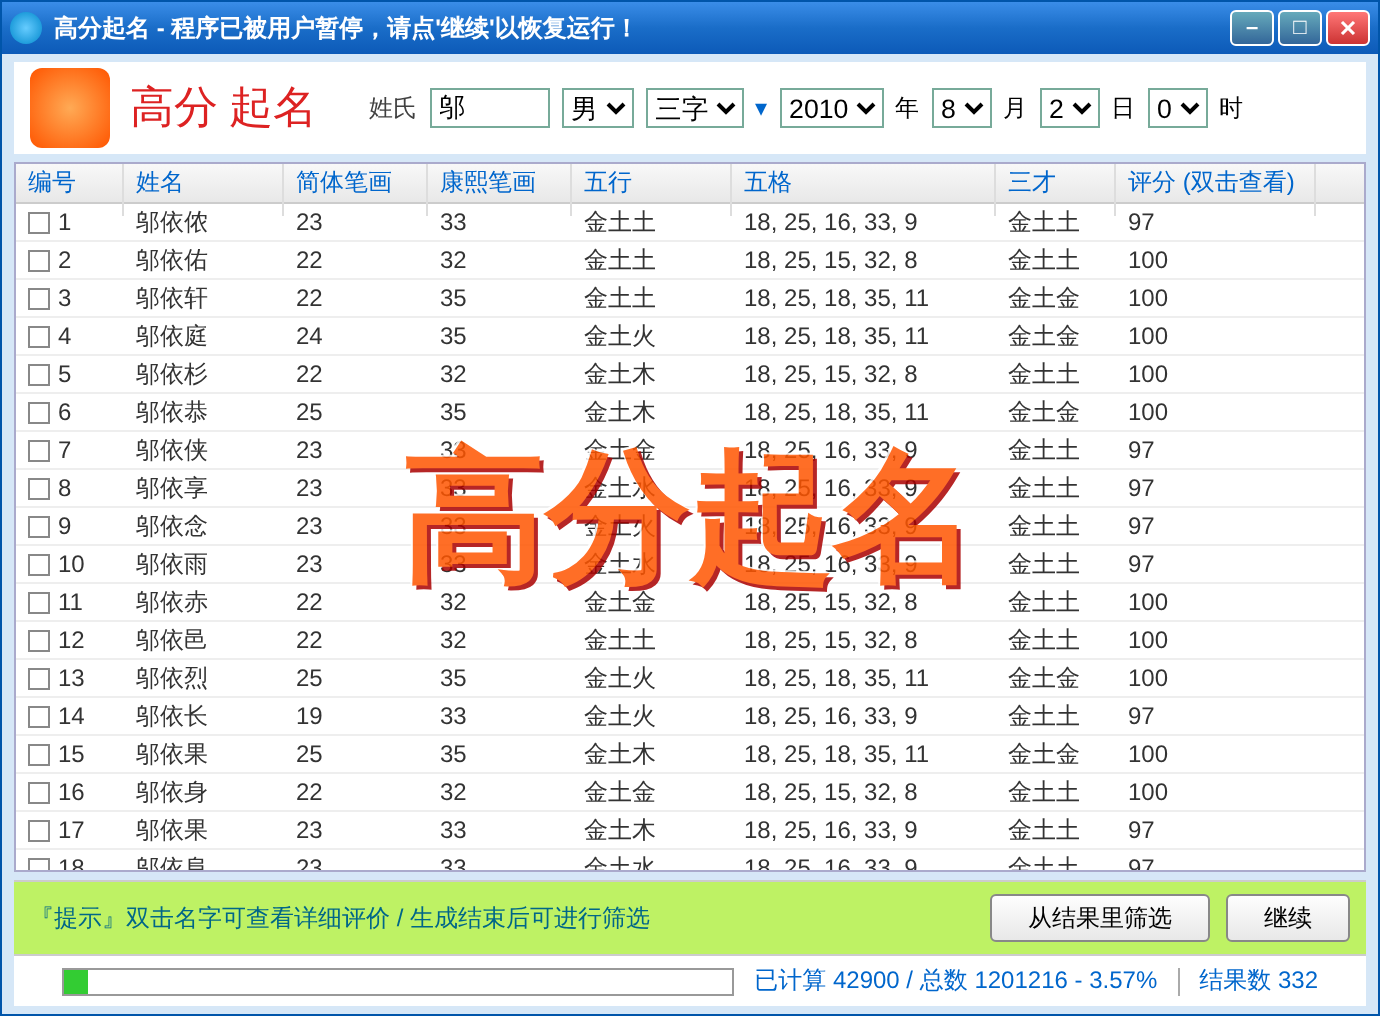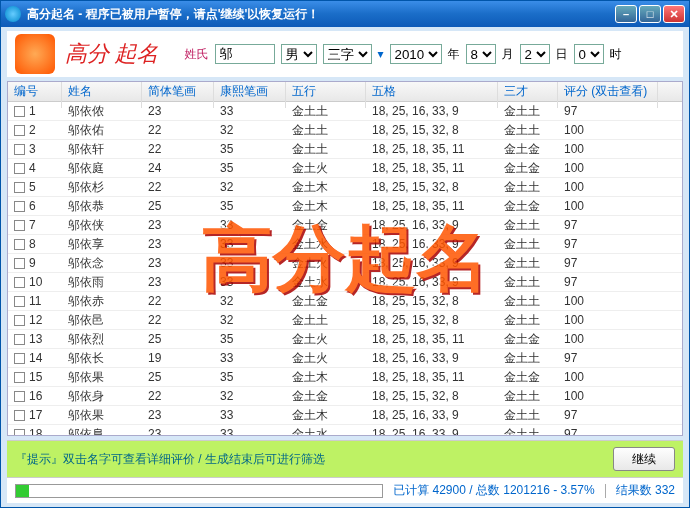--- a/index.html
+++ b/index.html
@@ -6,22 +6,22 @@
 body { font-family: "Microsoft YaHei", SimSun, sans-serif; font-size: 12px; background: #fff; }
 .window { width: 690px; height: 508px; border: 1px solid #0055aa; background: #d6e7f7; display: flex; flex-direction: column; }
 .titlebar { height: 26px; background: linear-gradient(to bottom, #3a8de8, #1a6dc8, #0d5ab8); display: flex; align-items: center; color: #fff; font-weight: bold; padding: 0 4px; }
 .titlebar .app-icon { width: 16px; height: 16px; background: radial-gradient(circle, #6cf, #08c); border-radius: 50%; margin-right: 6px; }
 .titlebar .title-text { flex: 1; font-size: 12px; }
 .winbtns { display: flex; gap: 2px; }
 .winbtn { width: 22px; height: 18px; border: 1px solid #fff; border-radius: 3px; background: linear-gradient(to bottom, #6ab, #369); color: #fff; font-size: 11px; display: flex; align-items: center; justify-content: center; cursor: pointer; }
 .winbtn.close { background: linear-gradient(to bottom, #f77, #c33); }
 .toolbar { height: 46px; background: #fff; margin: 4px 6px 0 6px; display: flex; align-items: center; padding: 0 8px; gap: 6px; }
 .logo { width: 40px; height: 40px; background: radial-gradient(circle, #fa5, #f50); border-radius: 6px; margin-right: 4px; }
-.logo-text { font-family: "STKaiti", KaiTi, serif; font-size: 22px; color: #d22; font-style: italic; margin-right: 20px; line-height: 1; }
-.toolbar label { color: #be185d; }
+.logo-text { font-family: "STKaiti", KaiTi, serif; font-size: 22px; color: #d22; margin-right: 20px; line-height: 1; }
+.toolbar label { color: #404040; }
 .toolbar input[type=text] { width: 60px; height: 20px; border: 1px solid #7a9; padding: 0 4px; }
 .toolbar select { height: 20px; border: 1px solid #7a9; background: #fff; }
 .table-wrap { flex: 1; margin: 4px 6px; background: #fff; border: 1px solid #aac; overflow: hidden; display: flex; flex-direction: column; position: relative; }
 .thead { display: flex; background: linear-gradient(to bottom, #f8f8f8, #e8e8e8); border-bottom: 1px solid #ccc; height: 20px; align-items: center; font-size: 12px; color: #06c; }
 .th { padding: 16px 6px; border-right: 1px solid #ddd; height: 100%; display: flex; align-items: center; }
 .tbody { flex: 1; overflow-y: scroll; overflow-x: hidden; }
 .tr { display: flex; height: 19px; align-items: center; border-bottom: 1px solid #eee; font-size: 12px; color: #333; }
 .td { padding: 0 6px; white-space: nowrap; overflow: hidden; }
 .c0 { width: 54px; display: flex; align-items: center; gap: 4px; }
 .c1 { width: 80px; }
@@ -30,21 +30,21 @@
 .c4 { width: 80px; }
 .c5 { width: 132px; }
 .c6 { width: 60px; }
 .c7 { width: 100px; }
 .chk { width: 11px; height: 11px; border: 1px solid #888; background: #fff; display: inline-block; }
 .watermark { position: absolute; top: 50%; left: 50%; transform: translate(-50%, -50%); font-family: "STKaiti", KaiTi, serif; font-size: 72px; color: #f50; opacity: 0.85; pointer-events: none; font-weight: bold; text-shadow: 2px 2px 0 #a00, -1px -1px 0 #fff; white-space: nowrap; }
 .footer { margin: 0 6px 4px 6px; }
 .footer-row1 { display: flex; align-items: center; background: #bef264; padding: 6px 8px; gap: 8px; border-top: 1px solid #ccc; }
 .hint { flex: 1; color: #068; font-size: 12px; }
 .btn { height: 24px; padding: 0 18px; border: 1px solid #888; background: linear-gradient(to bottom, #fefefe, #e8e8e8); border-radius: 3px; cursor: pointer; font-size: 12px; }
-.footer-row2 { display: flex; align-items: center; background: #fff; padding: 4px 8px; gap: 10px; border-top: 1px solid #ccc; }
+.footer-row2 { display: flex; align-items: center; background: #fff; padding: 4px 24px; gap: 10px; border-top: 1px solid #ccc; }
 .progress { flex: 1; height: 14px; border: 1px solid #999; background: #fff; position: relative; }
 .progress-fill { height: 100%; background: #3c3; width: 3.57%; }
 .stats { color: #06c; }
 .divider { width: 1px; height: 14px; background: #aaa; }
 </style>
 </head>
 <body>
 
 <div class="window">
   <div class="titlebar">
@@ -268,20 +268,21 @@
           <div class="td c6">金土土</div>
           <div class="td c7">97</div>
         </div>
       </div>
     <div class="watermark">高分起名</div>
   </div>
 
   <div class="footer">
     <div class="footer-row1">
       <div class="hint">『提示』双击名字可查看详细评价 / 生成结束后可进行筛选</div>
+      <button class="btn">从结果里筛选</button>
       <button class="btn">继续</button>
     </div>
     <div class="footer-row2">
       <div class="progress">
         <div class="progress-fill"></div>
       </div>
       <div class="stats">
         <span>已计算</span>&nbsp;<span>42900</span> / <span>总数</span>&nbsp;<span>1201216</span> - <span>3.57%</span>
       </div>
       <div class="divider"></div>

